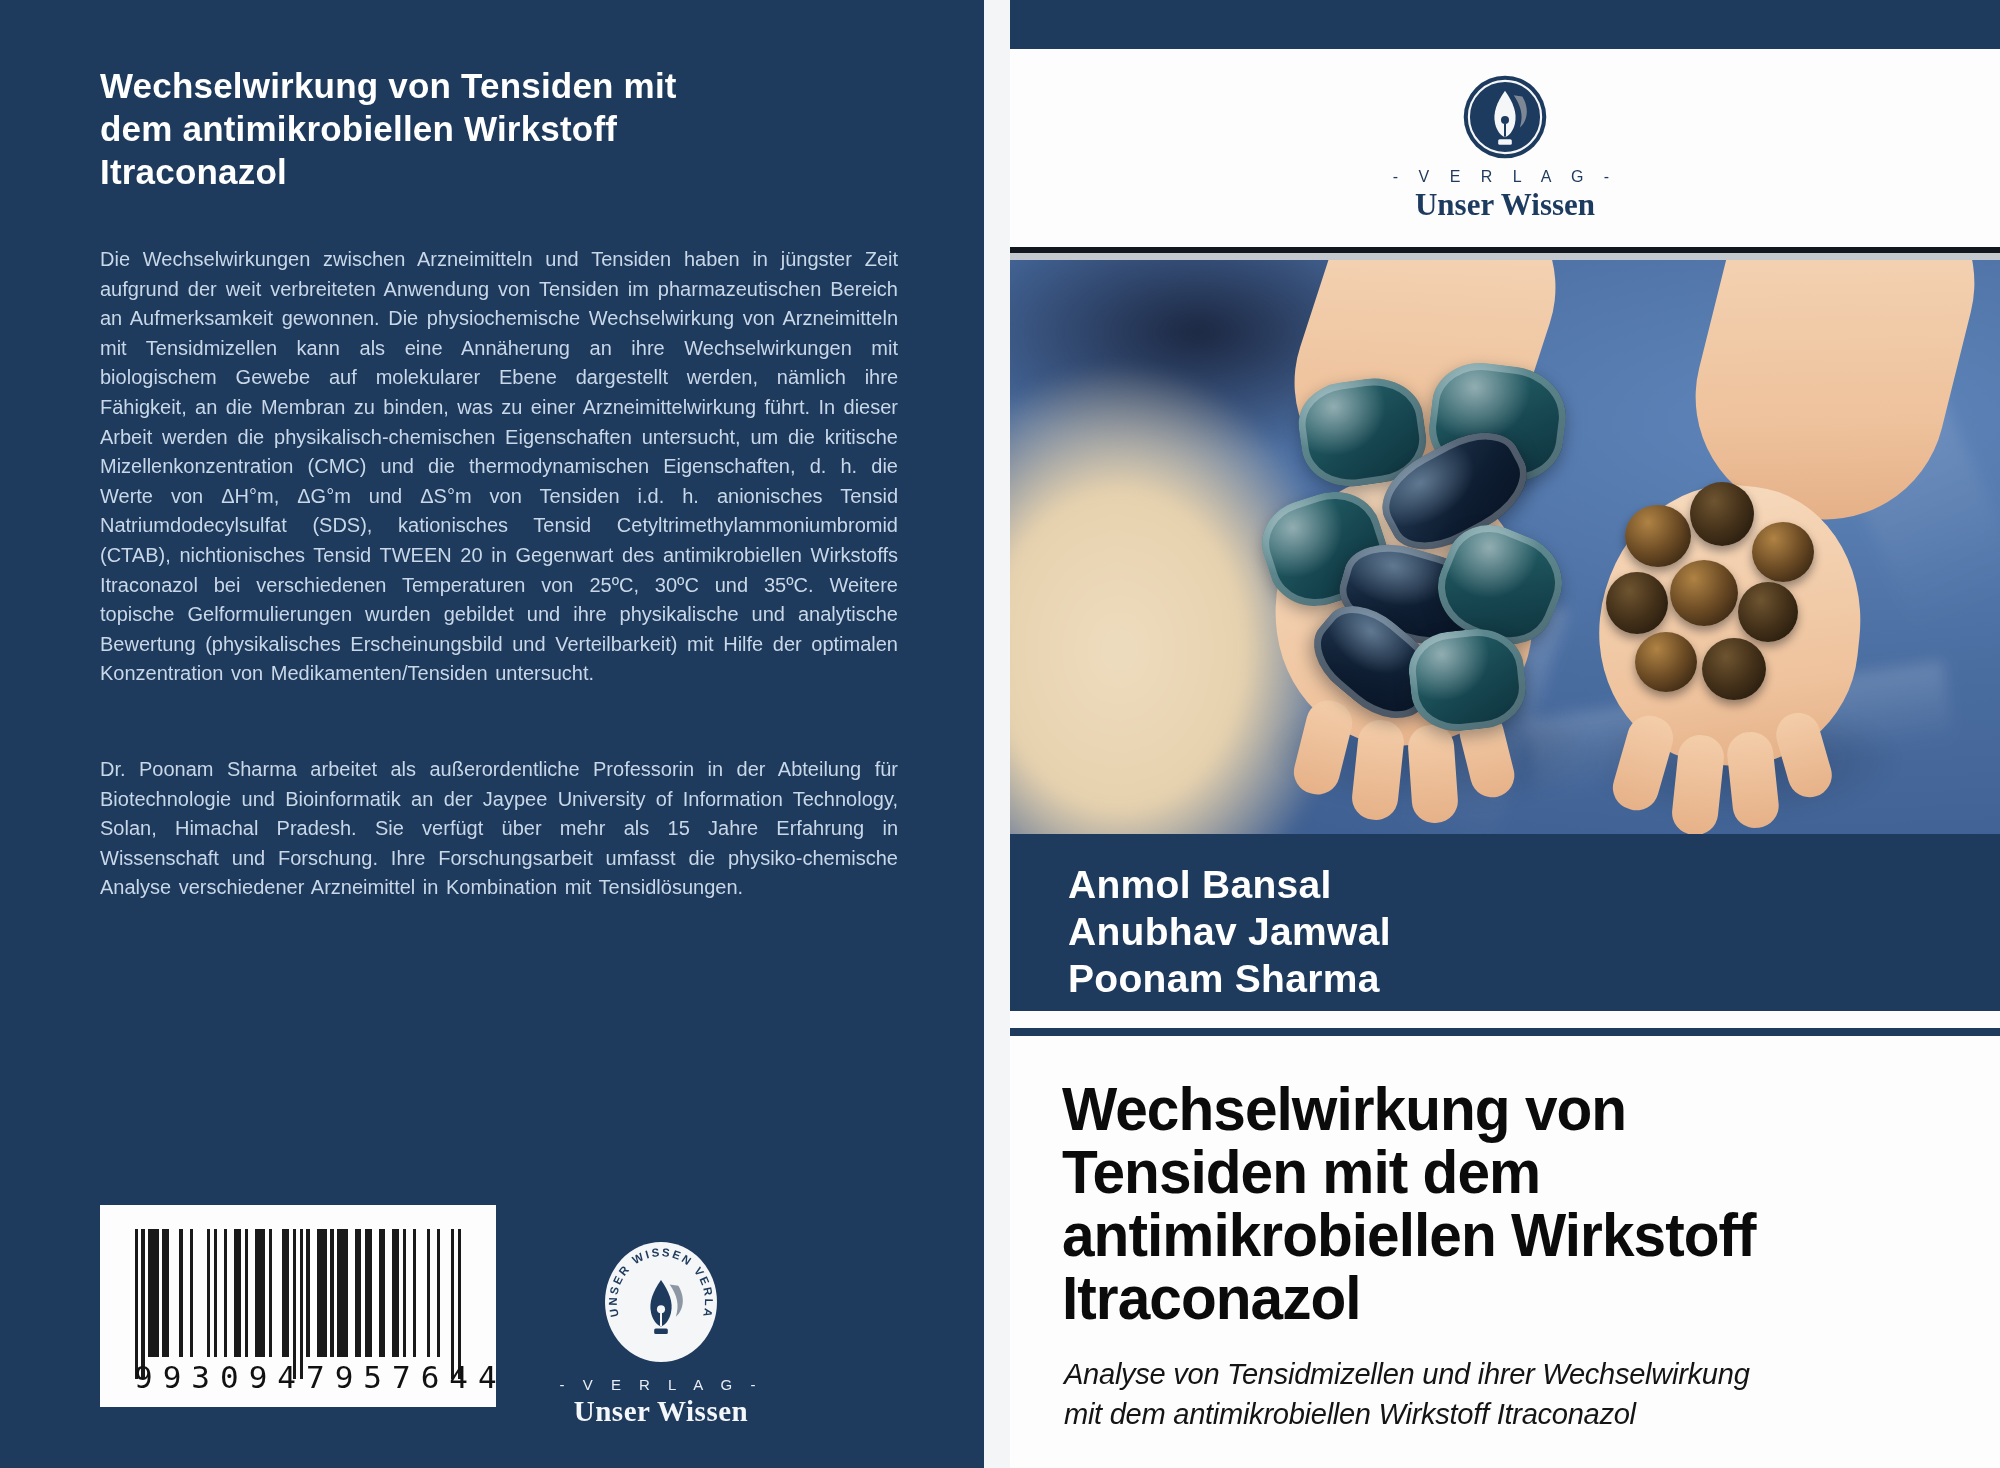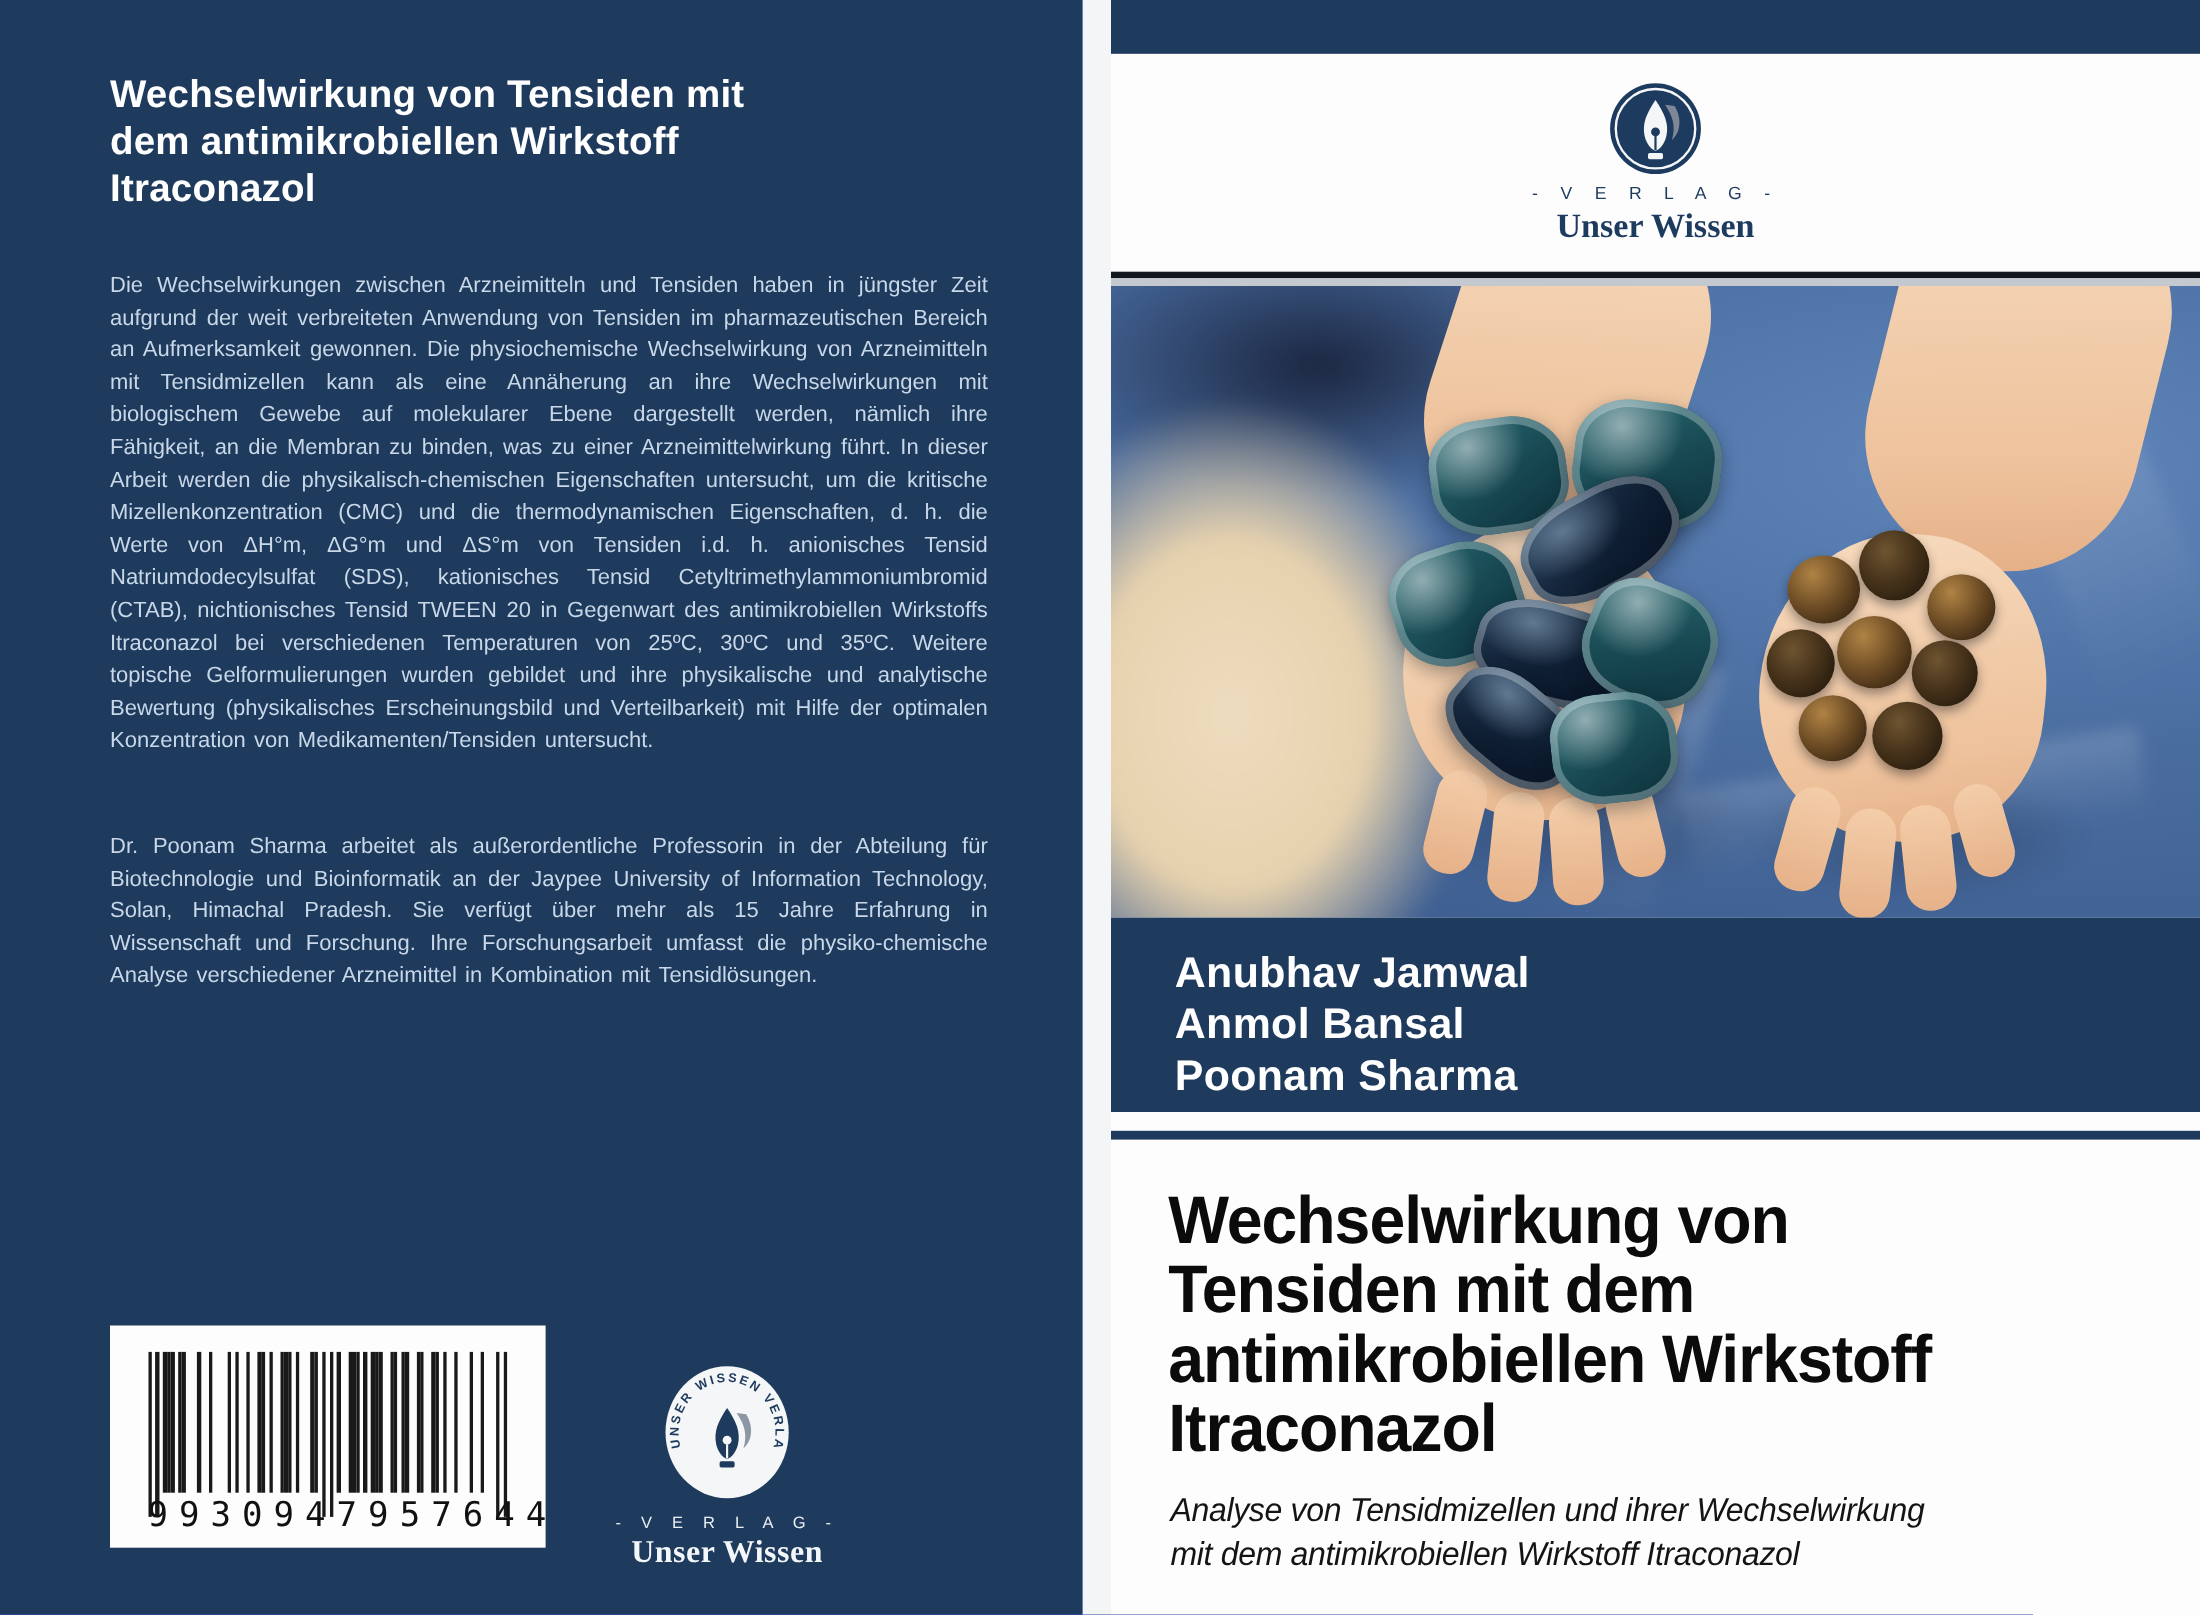--- a/index.html
+++ b/index.html
@@ -1,19 +1,19 @@
 <!DOCTYPE html>
 <html><head>
 <meta charset="utf-8">
 <style>
   html,body{margin:0;padding:0;background:#666;}
   *{box-sizing:border-box;}
   .canvas{
     width:2000px;height:1468px;display:flex;overflow:hidden;
-    font-family:"Liberation Sans",sans-serif;background:#1d4ed8;position:relative;
+    font-family:"Liberation Sans",sans-serif;background:#6d28d9;position:relative;
   }
   
   .back-cover{
     width:984px;height:1468px;background:#1e3a5c;color:#fff;position:relative;flex:0 0 auto;
   }
   .back-text{padding:64px 86px 0 100px;}
   .back-title{
     font-size:35px;font-weight:700;line-height:43px;color:#ffffff;margin:0 0 52px 0;
     white-space:pre-line;letter-spacing:.2px;
   }
@@ -299,22 +299,22 @@
       <div class="layer nut dark" style="left:680px;top:222px;width:64px;height:64px;"></div>
       <div class="layer nut" style="left:742px;top:262px;width:62px;height:60px;"></div>
       <div class="layer nut dark" style="left:596px;top:312px;width:62px;height:62px;"></div>
       <div class="layer nut" style="left:660px;top:300px;width:68px;height:66px;"></div>
       <div class="layer nut dark" style="left:728px;top:322px;width:60px;height:60px;"></div>
       <div class="layer nut" style="left:625px;top:372px;width:62px;height:60px;"></div>
       <div class="layer nut dark" style="left:692px;top:378px;width:64px;height:62px;"></div>
     </div>
 
     <div class="author-band">
+      <div class="author-name">Anmol Bansal</div>
       <div class="author-name">Anubhav Jamwal</div>
-      <div class="author-name">Anmol Bansal</div>
       <div class="author-name">Poonam Sharma</div>
     </div>
 
     <div class="front-gap"></div>
     <div class="front-rule"></div>
 
     <h2 class="front-title">Wechselwirkung von
 Tensiden mit dem
 antimikrobiellen Wirkstoff
 Itraconazol</h2>

